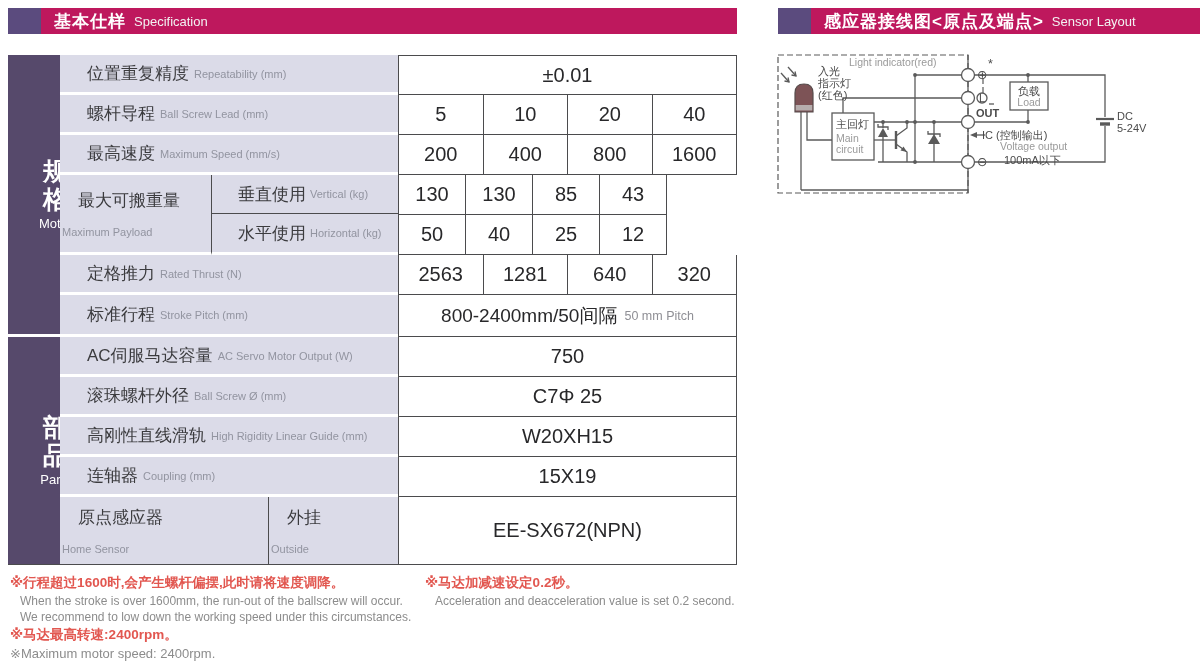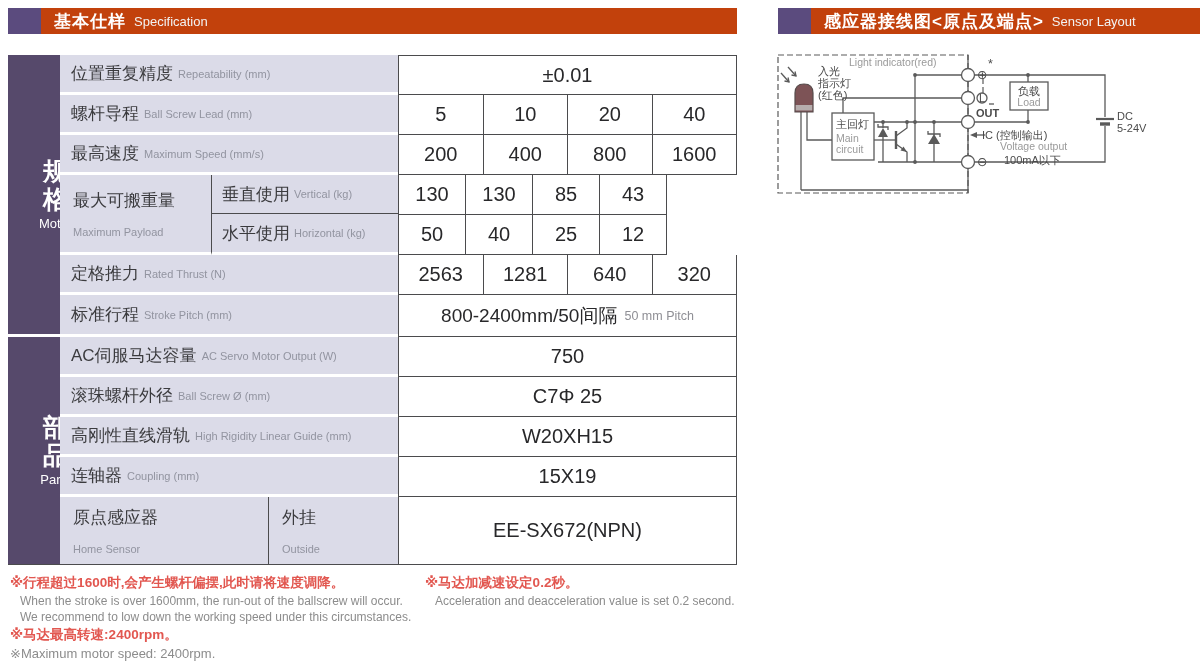--- a/index.html
+++ b/index.html
@@ -3,41 +3,41 @@
 <meta charset="utf-8">
 <style>
   html,body{margin:0;padding:0;}
   body{
     width:1200px;height:662px;position:relative;background:#ffffff;overflow:hidden;
     font-family:"Liberation Sans","DejaVu Sans",sans-serif;
   }
   
   .hdr{position:absolute;top:8px;height:26px;display:flex;}
   .hdr .sq{width:33px;background:#5b4b7e;}
-  .hdr .bar{flex:1;background:#c2410c;display:flex;align-items:center;padding-left:13px;gap:8px;}
+  .hdr .bar{flex:1;background:#be185d;display:flex;align-items:center;padding-left:13px;gap:8px;}
   .hdr .t-zh{color:#ffffff;font-size:17px;font-weight:bold;letter-spacing:1px;white-space:nowrap;}
   .hdr .t-en{color:#f2f2f2;font-size:13px;white-space:nowrap;}
   #hdr-left{left:8px;width:729px;}
   #hdr-right{left:778px;width:446px;}
   
   .spec-table{position:absolute;left:8px;top:55px;width:729px;}
   .section{display:flex;}
   .section-label{width:52px;background:#56496b;display:flex;flex-direction:column;align-items:center;justify-content:center;gap:3px;box-sizing:border-box;padding-left:43px;}
   .section:first-child .section-label{border-bottom:3px solid #ffffff;}
   .section:last-child .section-label{border-bottom:1.5px solid #4b4b4d;}
   .sec-zh{width:28px;font-size:25px;font-weight:bold;color:#ffffff;line-height:1.1;word-break:break-all;text-align:center;}
   .sec-en{font-size:13px;color:#ffffff;}
   .rows{flex:1;display:flex;flex-direction:column;}
   .row{display:flex;}
   .h40{height:40px;} .h42{height:42px;} .h80{height:80px;} .h68{height:68px;}
   .cl{width:338px;background:#dbdbe8;border-bottom:3px solid #ffffff;display:flex;align-items:center;padding-left:11px;gap:5px;box-sizing:border-box;}
-  .clm{background:#dbdbe8;border-bottom:3px solid #ffffff;display:flex;flex-direction:column;align-items:flex-start;justify-content:center;padding-left:13px;gap:14px;box-sizing:border-box;}
+  .clm{background:#dbdbe8;border-bottom:3px solid #ffffff;display:flex;flex-direction:column;align-items:flex-start;justify-content:center;padding-left:2px;gap:14px;box-sizing:border-box;}
   .w151{width:151px;} .w208{width:208px;} .w130{width:130px;border-left:1.5px solid #4b4b4d;}
   .bb-dark{border-bottom:1.5px solid #4b4b4d !important;}
-  .zh{font-size:17px;color:#3b3b3e;white-space:nowrap;}
+  .zh{font-size:17px;color:#3b3b3e;white-space:nowrap;margin-left:16px;}
   .en{font-size:11px;color:#9294a0;white-space:nowrap;}
   .subs{width:187px;display:flex;flex-direction:column;border-left:1.5px solid #4b4b4d;border-bottom:3px solid #ffffff;box-sizing:border-box;}
   .sub{flex:1;background:#dbdbe8;display:flex;align-items:center;padding-left:10px;gap:4px;box-sizing:border-box;}
   .sub:first-child{border-bottom:1.5px solid #4b4b4d;}
   .cv{width:339px;display:flex;border-left:1.5px solid #4b4b4d;box-sizing:border-box;}
   .bt{border-top:1.5px solid #4b4b4d;}
   .cvstack{width:269px;display:flex;flex-direction:column;border-left:1.5px solid #4b4b4d;box-sizing:border-box;}
   .vrow{flex:1;display:flex;}
   .vcell{flex:1;background:#ffffff;border-right:1.5px solid #4b4b4d;border-bottom:1.5px solid #4b4b4d;display:flex;align-items:center;justify-content:center;font-size:20px;color:#28282a;box-sizing:border-box;}
   .vsmall{font-size:12.5px;color:#8f8f95;margin-left:7px;}

